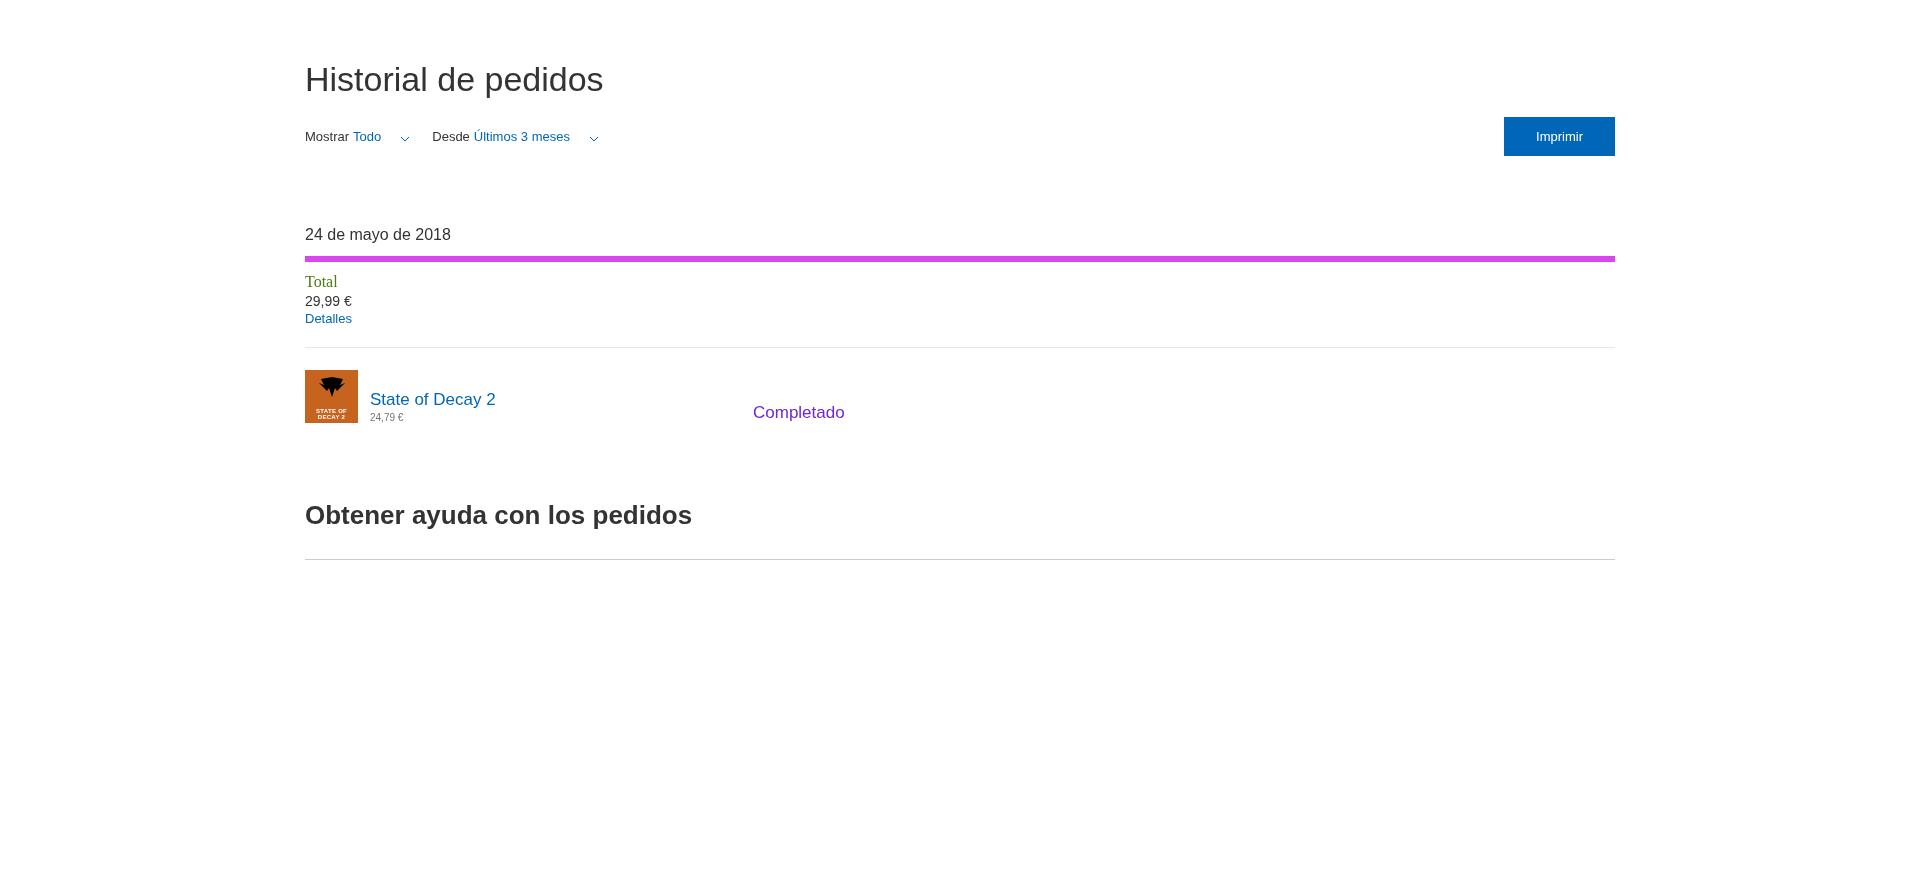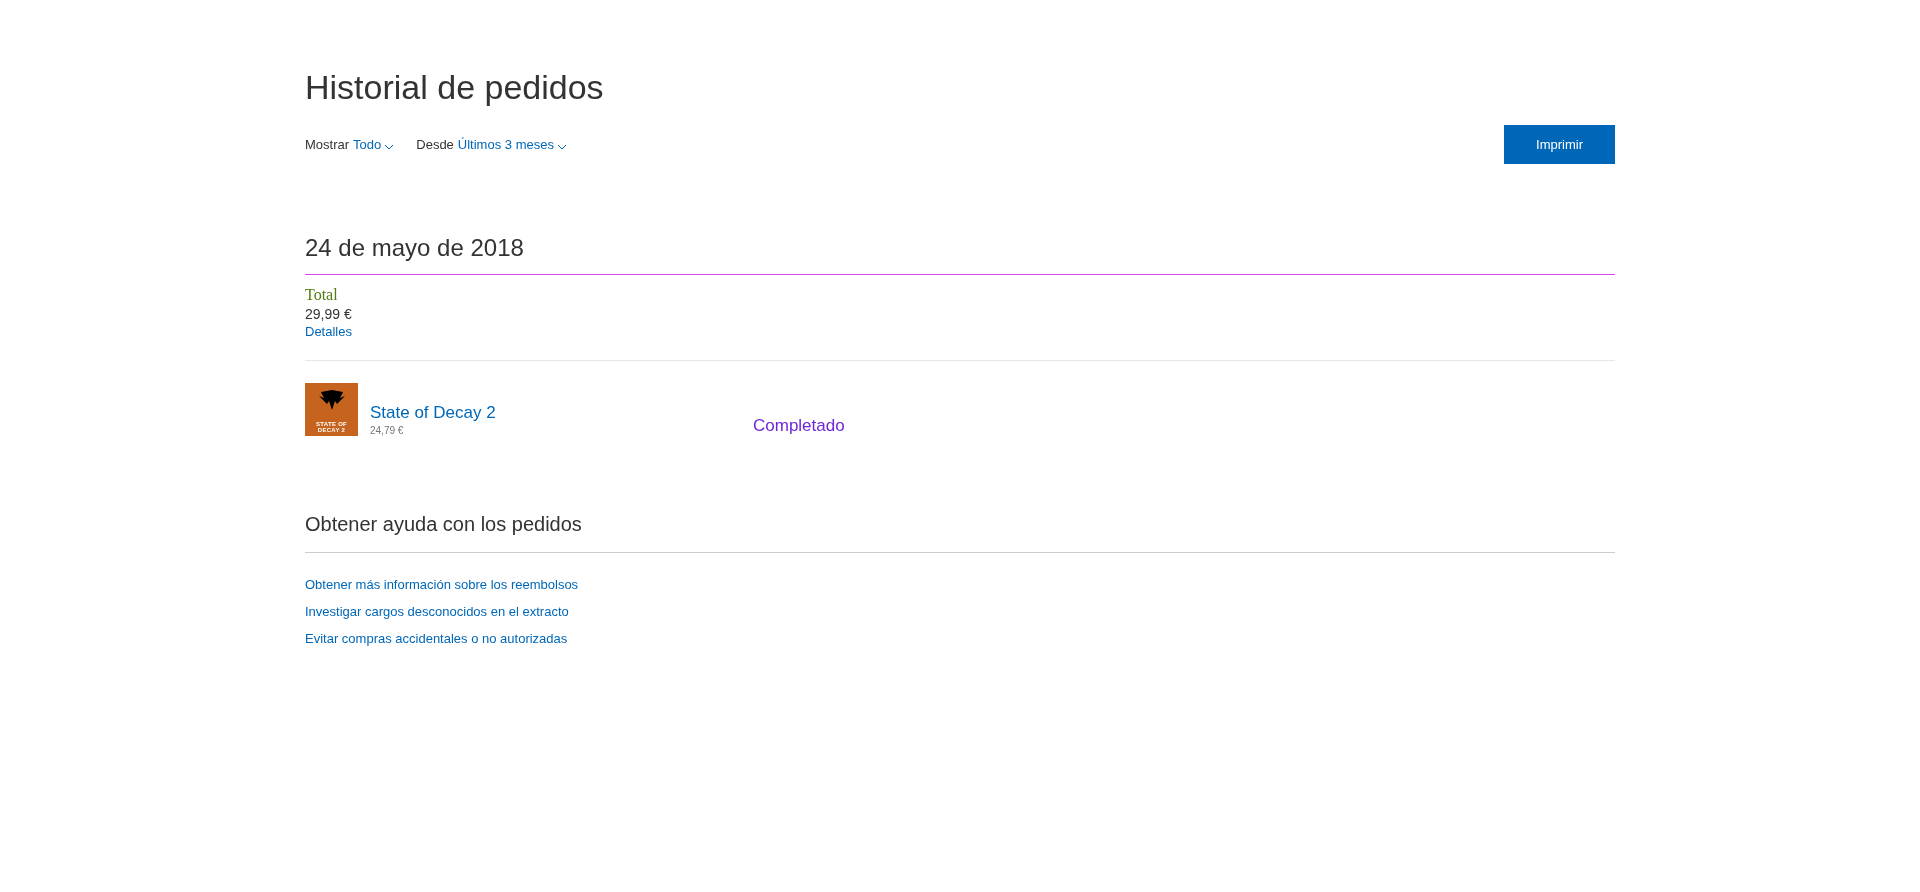--- a/index.html
+++ b/index.html
@@ -4,21 +4,21 @@
   <style>
     * { margin: 0; padding: 0; box-sizing: border-box; }
     body {
       font-family: "Segoe UI", Arial, sans-serif;
       background: #fff;
       color: #333;
       overflow-y: scroll;
     }
     .container {
       max-width: 1310px;
-      margin: 8px auto;
+      margin: 0 auto;
       padding: 60px 0 0 0;
     }
     h1.page-title {
       font-size: 34px;
       font-weight: 300;
       color: #333;
       margin-bottom: 18px;
     }
     .filter-row {
       display: flex;
@@ -30,44 +30,44 @@
       display: flex;
       gap: 22px;
       font-size: 13px;
     }
     .filter-group { display: flex; align-items: center; gap: 4px; }
     .filter-label { color: #333; }
     .filter-value {
       color: #0067b8;
       display: inline-flex;
       align-items: flex-end;
-      gap: 3px;
+      gap: 19px;
       cursor: pointer;
     }
     .chevron-down {
       width: 10px;
       height: 10px;
       display: inline-block;
     }
     .chevron-down svg { display: block; }
     .btn-print {
       background: #0067b8;
       color: #fff;
       border: none;
       padding: 12px 32px;
       font-size: 13px;
       cursor: pointer;
       font-family: inherit;
     }
     .order-date {
-      font-size: 24px;
+      font-size: 16px;
       font-weight: 400;
       color: #333;
       padding-bottom: 12px;
-      border-bottom: 1px solid #d946ef;
+      border-bottom: 6px solid #d946ef;
     }
     .order-summary {
       display: flex;
       padding: 11px 0 20px 0;
       border-bottom: 1px solid #e6e6e6;
     }
     .col-left { flex: 0 0 448px; }
     .col-mid { flex: 0 0 225px; }
     .col-right { flex: 1; }
     .redacted {
@@ -141,24 +141,24 @@
     .item-price {
       font-size: 10px;
       color: #737373;
       margin-top: 2px;
     }
     .item-status {
       font-size: 17px;
       color: #6d28d9;
     }
     h2.help-heading {
-      font-size: 20px;
-      font-weight: 400;
+      font-size: 26px;
+      font-weight: 700;
       margin-top: 55px;
-      padding-bottom: 16px;
+      padding-bottom: 28px;
       border-bottom: 1px solid #ccc;
     }
     .help-links {
       margin-top: 24px;
       display: flex;
       flex-direction: column;
       gap: 12px;
     }
     .help-links a { font-size: 13px; }
     ::-webkit-scrollbar { width: 17px; }
@@ -225,18 +225,13 @@
       </div>
     </div>
     <div class="item-info">
       <a href="#" class="item-title">State of Decay 2</a>
       <div class="item-price">24,79 €</div>
     </div>
     <div class="item-status">Completado</div>
   </div>
 
   <h2 class="help-heading">Obtener ayuda con los pedidos</h2>
-  <div class="help-links">
-    <a href="#" class="link">Obtener más información sobre los reembolsos</a>
-    <a href="#" class="link">Investigar cargos desconocidos en el extracto</a>
-    <a href="#" class="link">Evitar compras accidentales o no autorizadas</a>
-  </div>
 </div>
 
 </body></html>

